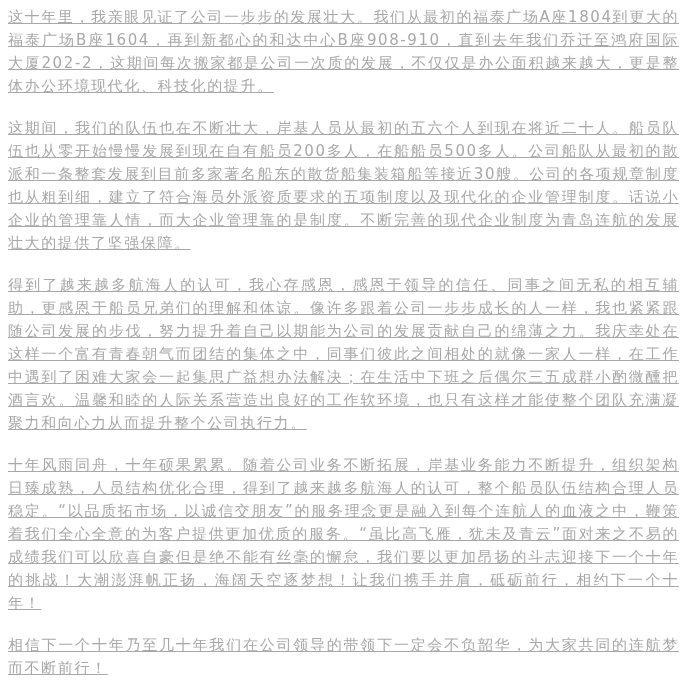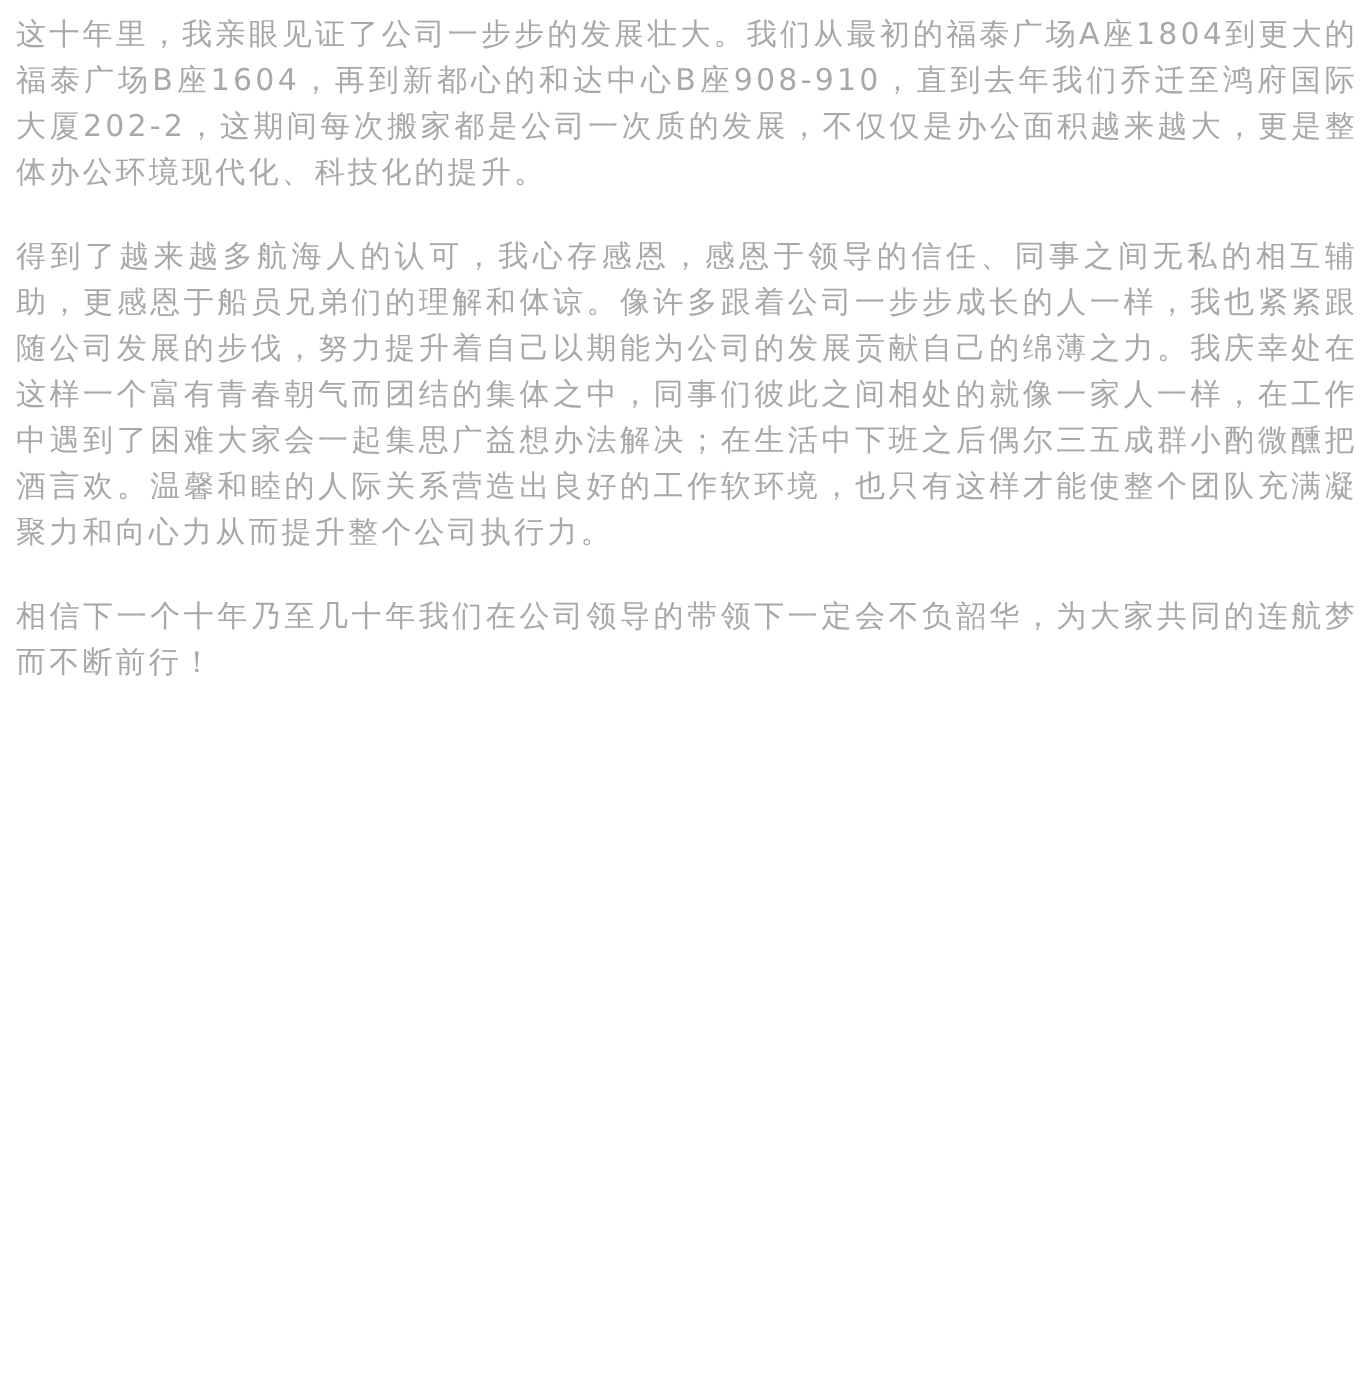--- a/index.html
+++ b/index.html
@@ -19,25 +19,28 @@
     font-family: "DejaVu Sans", sans-serif;
     font-size: 15px;
     line-height: 23px;
     letter-spacing: 1.6px;
     color: #a8a8a8;
     text-align: justify;
     word-break: break-all;
   }
   .essay p {
     margin: 0 0 19px 0;
+    text-decoration: underline;
   }
   .essay p:last-child {
     margin-bottom: 12px;
   }
 </style>
 </head>
 <body>
 
 <div class="essay">
   <p>这十年里，我亲眼见证了公司一步步的发展壮大。我们从最初的福泰广场A座1804到更大的福泰广场B座1604，再到新都心的和达中心B座908-910，直到去年我们乔迁至鸿府国际大厦202-2，这期间每次搬家都是公司一次质的发展，不仅仅是办公面积越来越大，更是整体办公环境现代化、科技化的提升。</p>
+  <p>这期间，我们的队伍也在不断壮大，岸基人员从最初的五六个人到现在将近二十人。船员队伍也从零开始慢慢发展到现在自有船员200多人，在船船员500多人。公司船队从最初的散派和一条整套发展到目前多家著名船东的散货船集装箱船等接近30艘。公司的各项规章制度也从粗到细，建立了符合海员外派资质要求的五项制度以及现代化的企业管理制度。话说小企业的管理靠人情，而大企业管理靠的是制度。不断完善的现代企业制度为青岛连航的发展壮大的提供了坚强保障。</p>
   <p>得到了越来越多航海人的认可，我心存感恩，感恩于领导的信任、同事之间无私的相互辅助，更感恩于船员兄弟们的理解和体谅。像许多跟着公司一步步成长的人一样，我也紧紧跟随公司发展的步伐，努力提升着自己以期能为公司的发展贡献自己的绵薄之力。我庆幸处在这样一个富有青春朝气而团结的集体之中，同事们彼此之间相处的就像一家人一样，在工作中遇到了困难大家会一起集思广益想办法解决；在生活中下班之后偶尔三五成群小酌微醺把酒言欢。温馨和睦的人际关系营造出良好的工作软环境，也只有这样才能使整个团队充满凝聚力和向心力从而提升整个公司执行力。</p>
+  <p>十年风雨同舟，十年硕果累累。随着公司业务不断拓展，岸基业务能力不断提升，组织架构日臻成熟，人员结构优化合理，得到了越来越多航海人的认可，整个船员队伍结构合理人员稳定。“以品质拓市场，以诚信交朋友”的服务理念更是融入到每个连航人的血液之中，鞭策着我们全心全意的为客户提供更加优质的服务。“虽比高飞雁，犹未及青云”面对来之不易的成绩我们可以欣喜自豪但是绝不能有丝毫的懈怠，我们要以更加昂扬的斗志迎接下一个十年的挑战！大潮澎湃帆正扬，海阔天空逐梦想！让我们携手并肩，砥砺前行，相约下一个十年！</p>
   <p>相信下一个十年乃至几十年我们在公司领导的带领下一定会不负韶华，为大家共同的连航梦而不断前行！</p>
 </div>
 
 </body></html>

